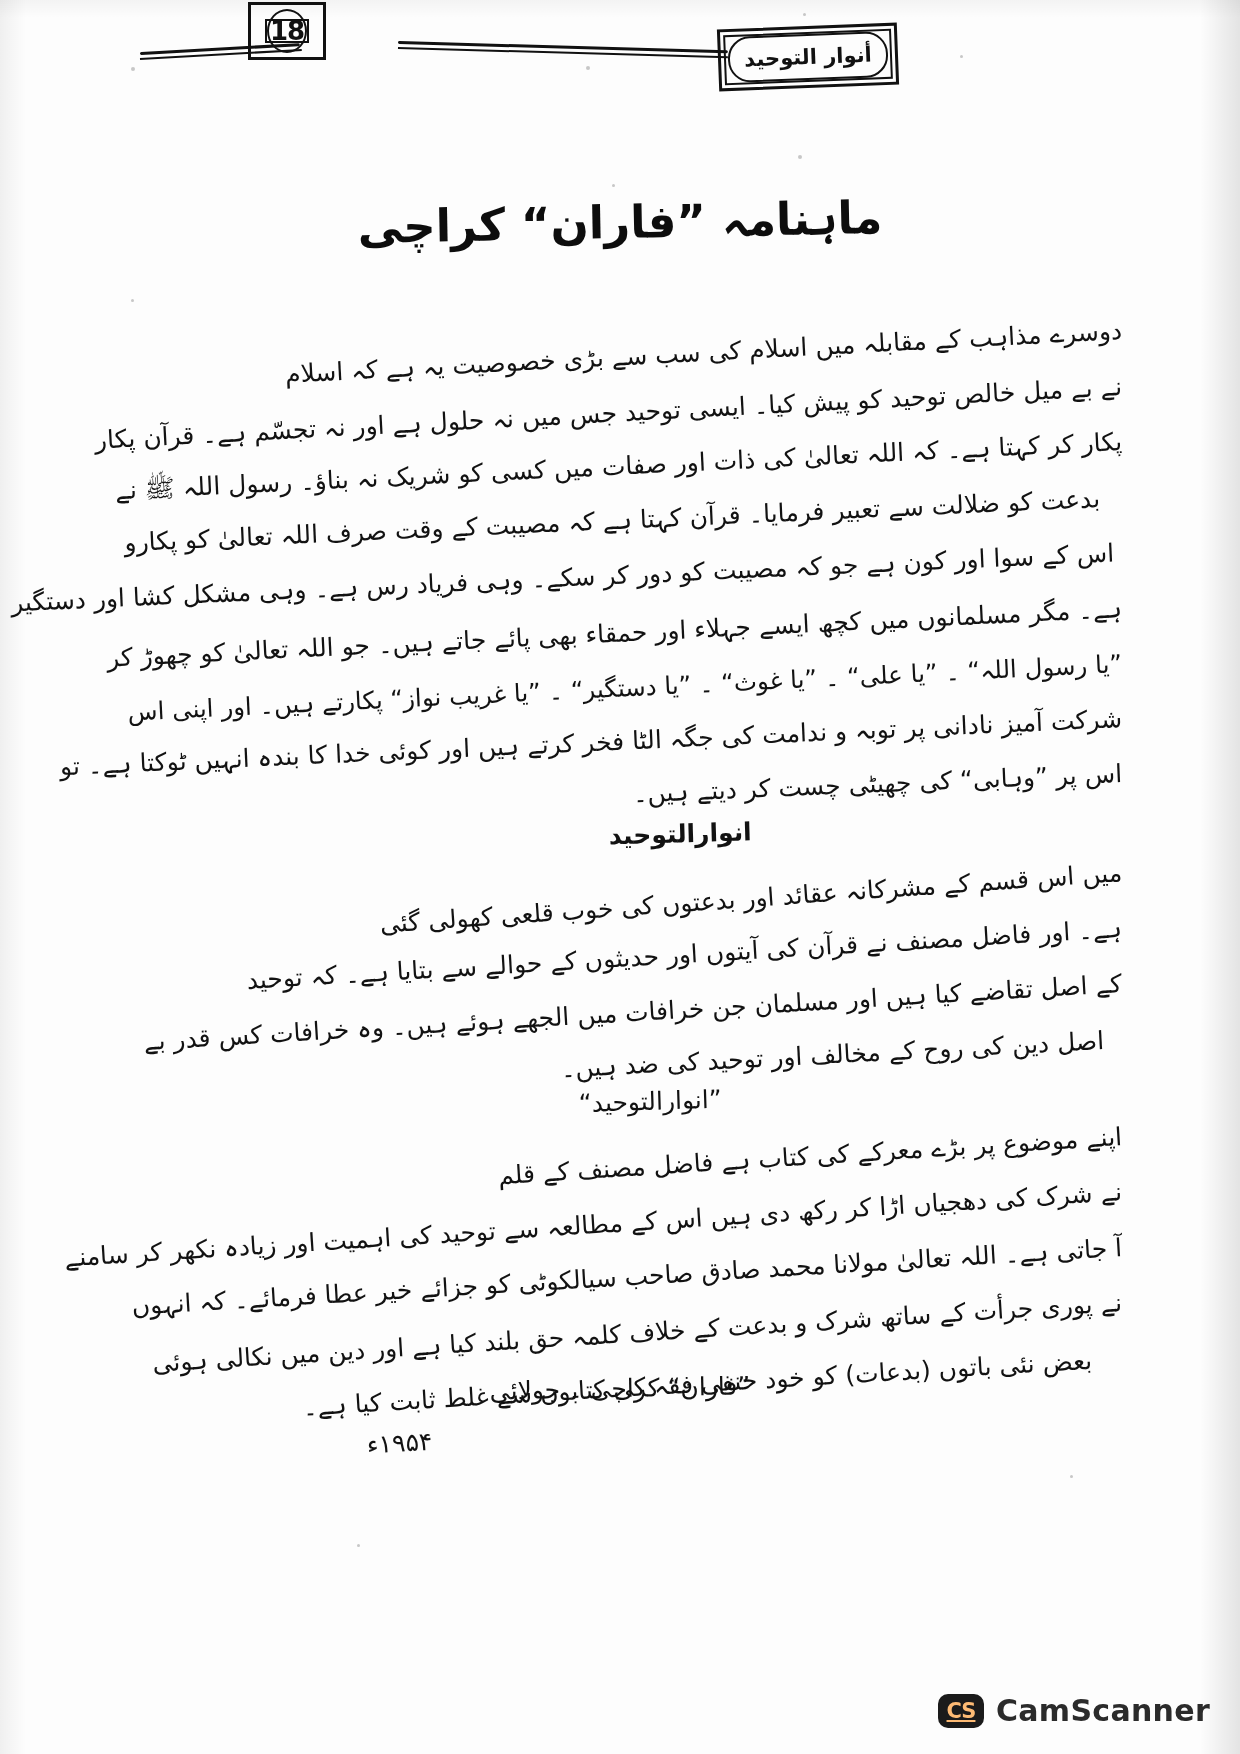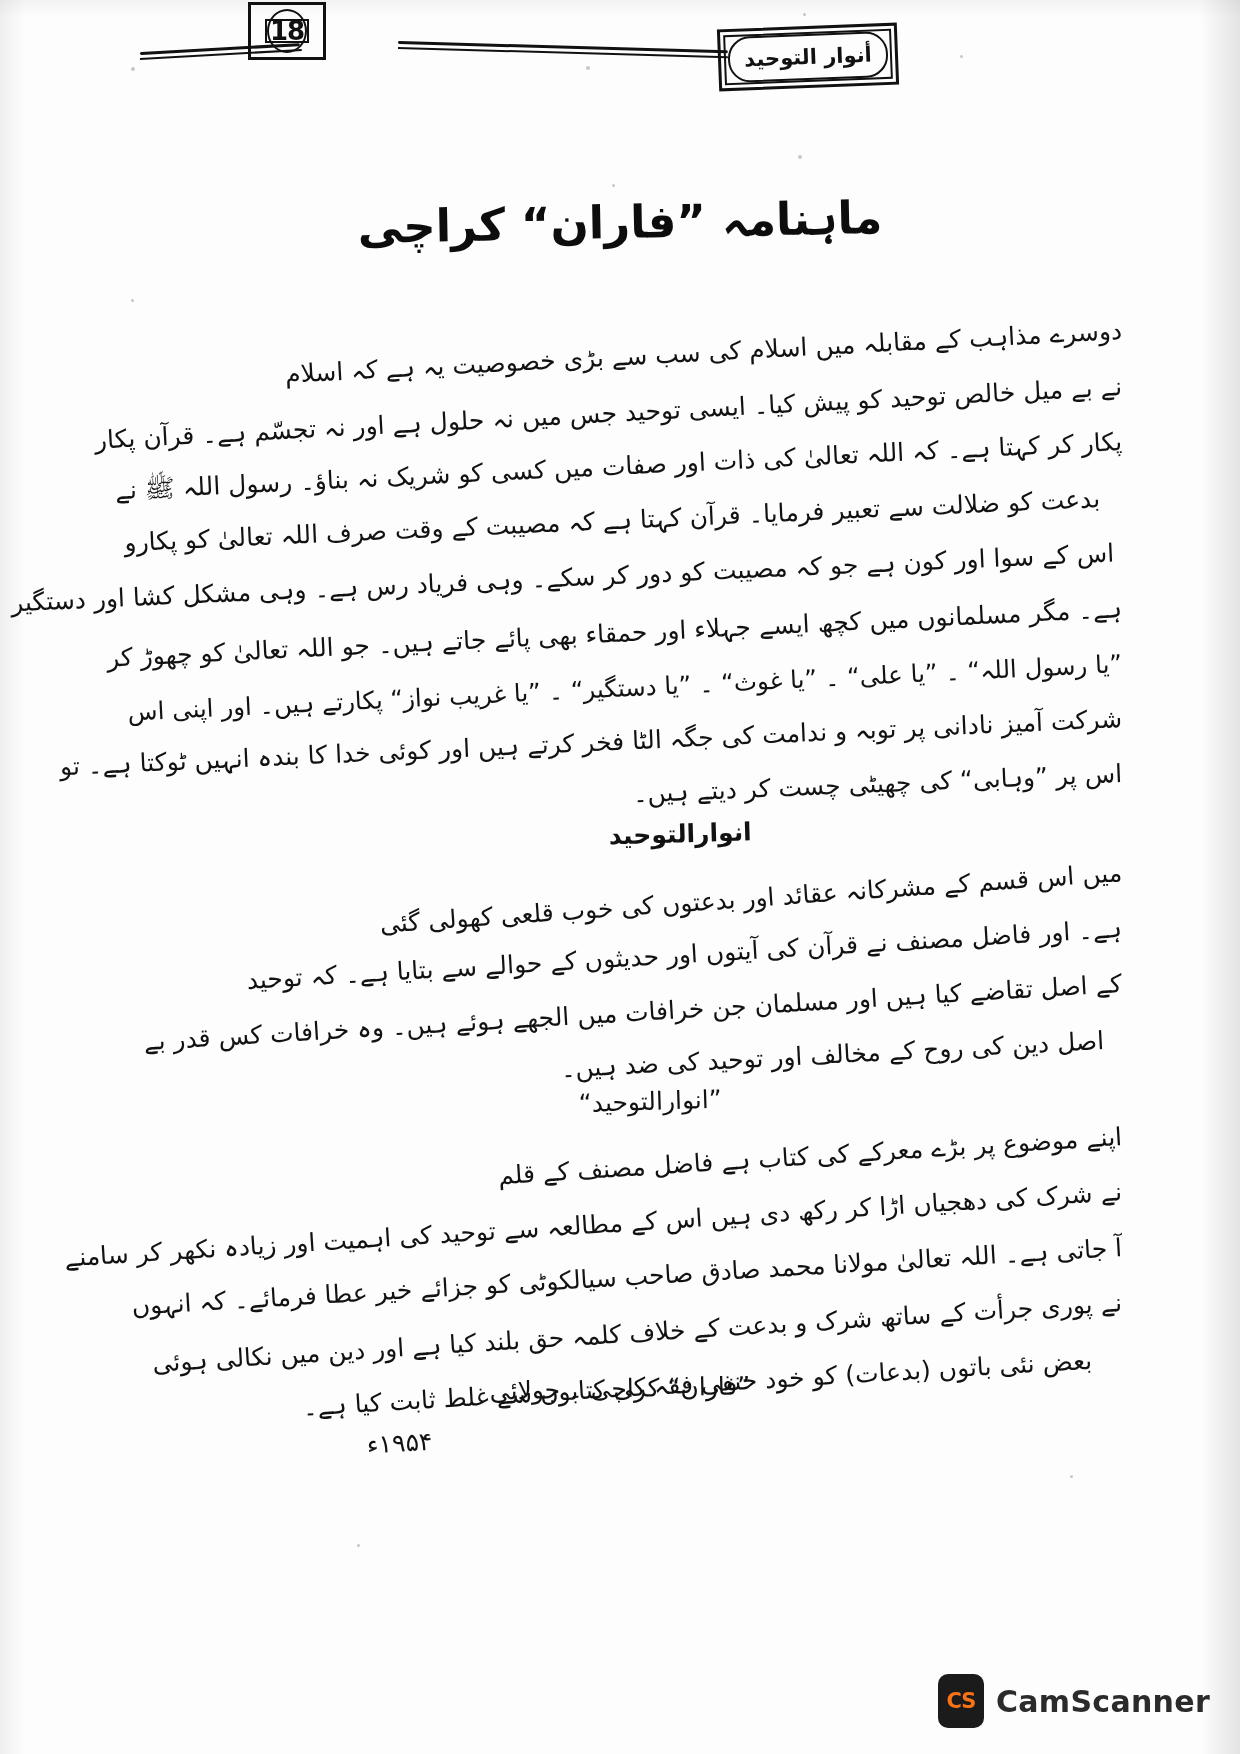--- a/index.html
+++ b/index.html
@@ -112,24 +112,24 @@
     text-align:right;padding-right:690px;margin-top:14px;
     transform:rotate(-3deg);white-space:nowrap;
   }
 
   
   .camscanner{
     position:absolute;right:30px;bottom:26px;
     display:flex;align-items:center;gap:12px;
   }
   .cs-logo{
-    width:46px;height:54px;border-radius:10px;background:#1b1b1b;
-    display:flex;align-items:center;justify-content:center;
-    color:#f97316;font-weight:700;font-size:21px;
-    font-family:"DejaVu Sans",sans-serif;letter-spacing:-1px;
+    width:46px;height:34px;border-radius:10px;background:#1b1b1b;
+    display:flex;align-items:center;justify-content:center;
+    color:#fdba74;font-weight:700;font-size:21px;
+    font-family:"DejaVu Sans",sans-serif;letter-spacing:-1px;text-decoration:underline;
   }
   .cs-text{
     font-family:"DejaVu Sans",sans-serif;font-size:30px;color:#2b2b2b;
     font-weight:700;letter-spacing:.3px;
   }
 </style>
 </head>
 <body>
 
 <div class="page-scan"></div>

